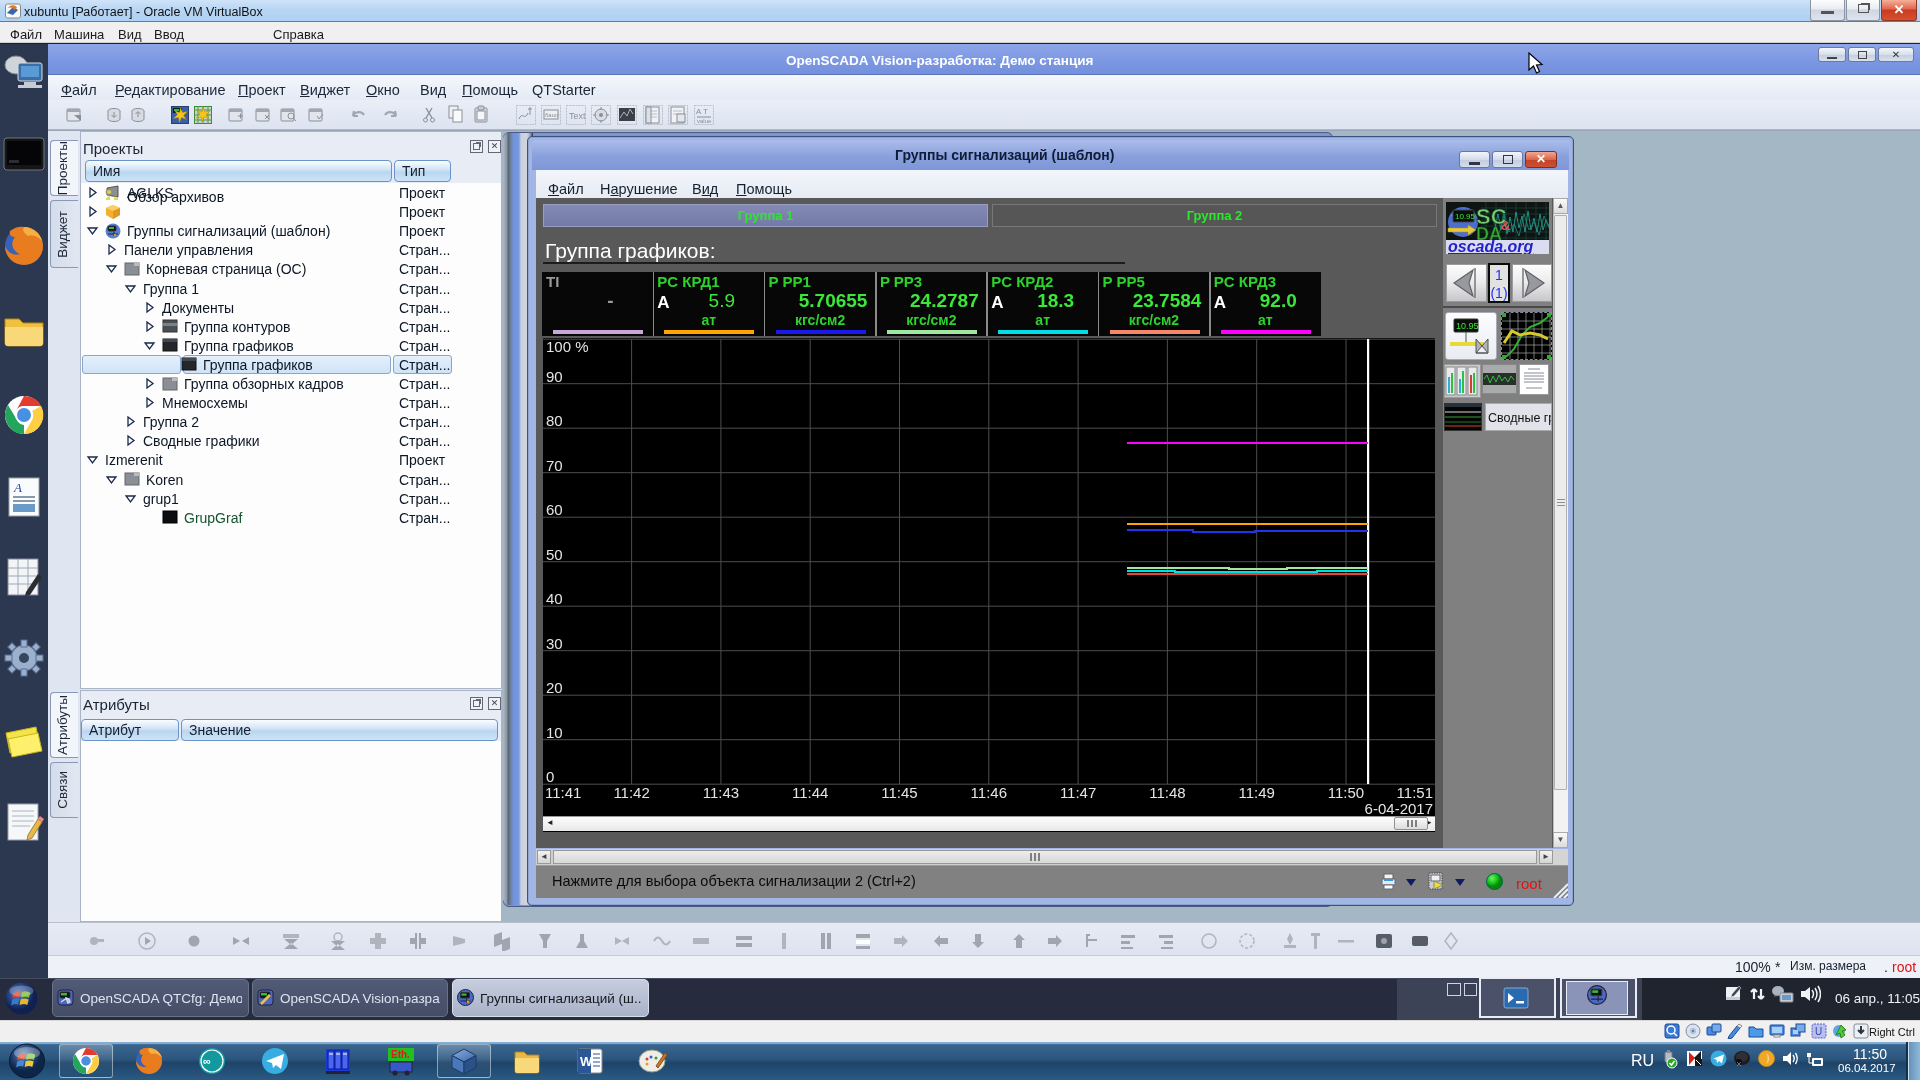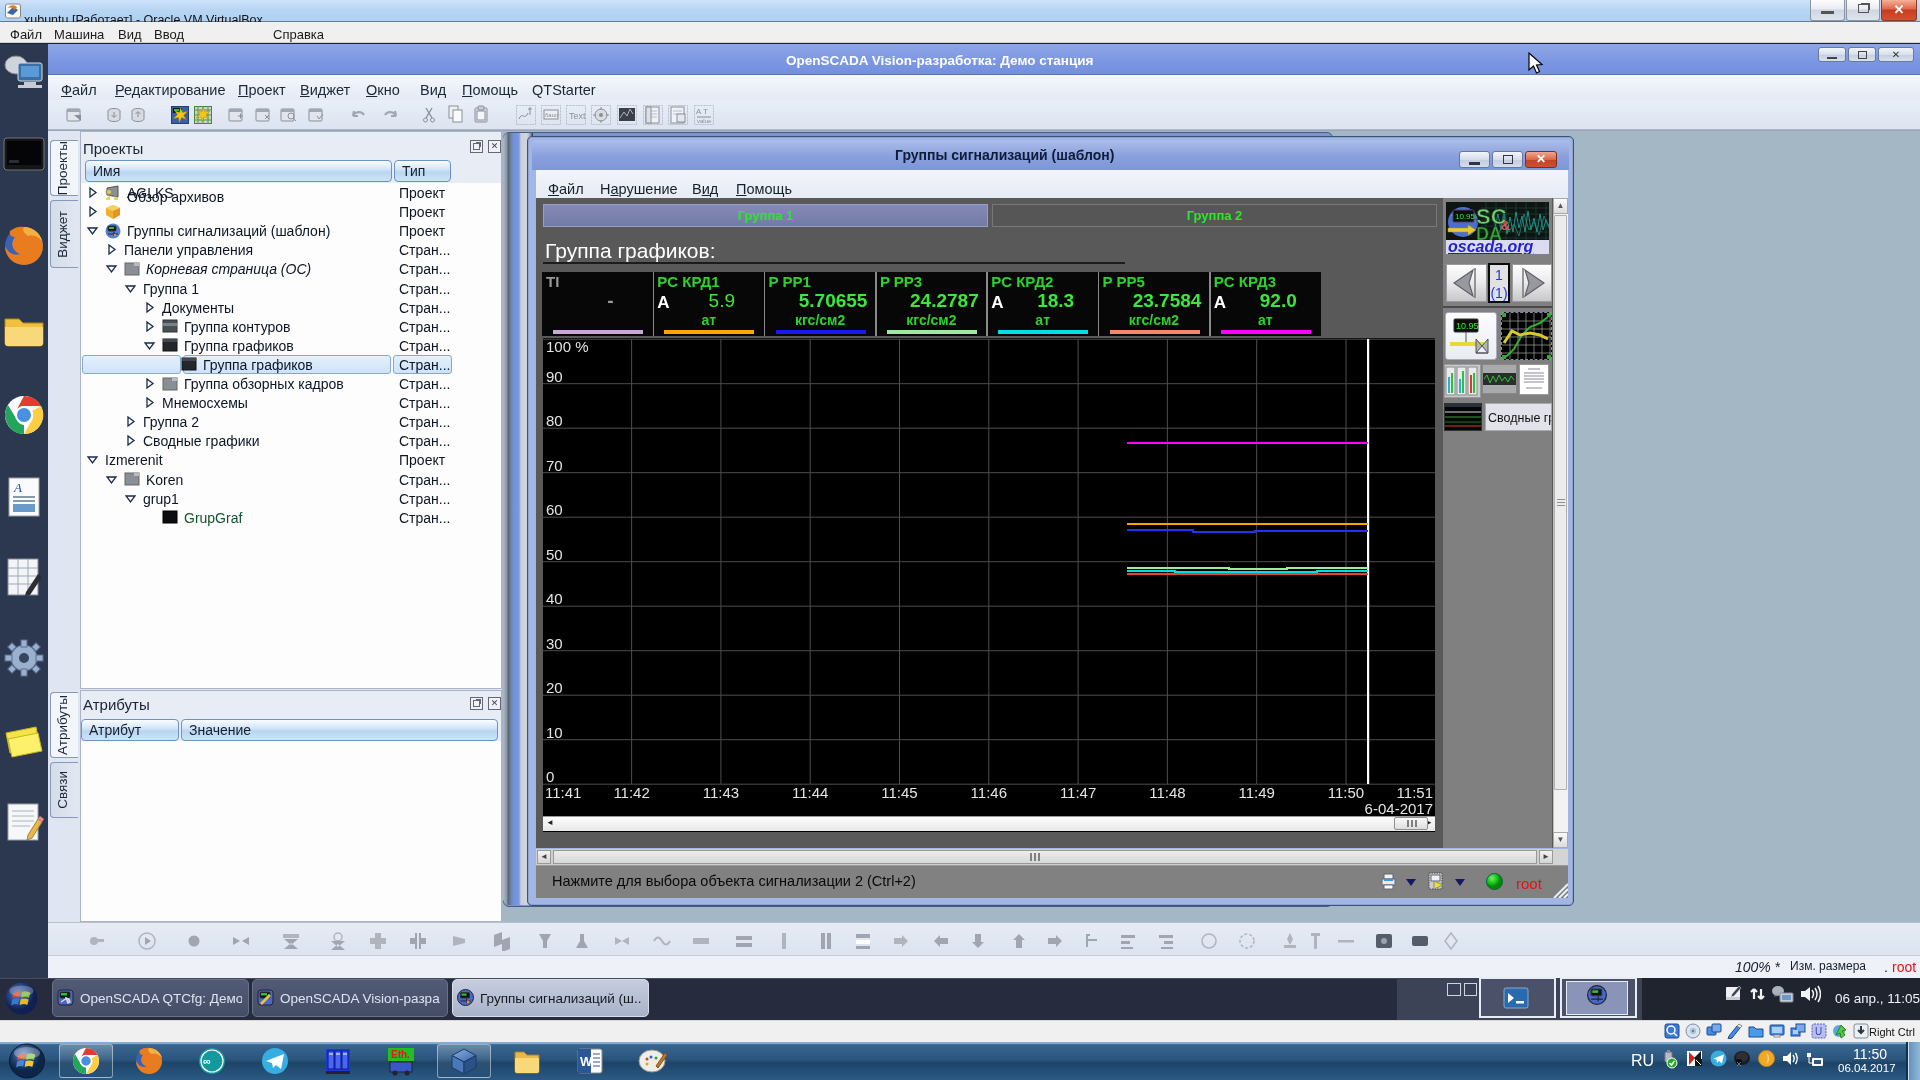--- a/index.html
+++ b/index.html
@@ -4,21 +4,21 @@
 html,body{width:1920px;height:1080px;overflow:hidden;}
 body{font-family:"Liberation Sans",sans-serif;position:relative;background:#9fb5c1;}
 .abs{position:absolute;}
 </style></head><body>
 <div class="abs" style="left:0px;top:0px;width:1920px;height:22px;background:linear-gradient(180deg,#cfe3f8 0%,#b8d6f4 45%,#aed0f2 100%);border-bottom:1px solid #6a7a88;"></div>
 <svg class="abs" style="left:5px;top:3px" width="16" height="16" viewBox="0 0 16 16">
     <rect x="0.5" y="1" width="15" height="14" rx="2" fill="#f8f8f4" stroke="#888"></rect>
     <path d="M2 10 L8 4 L13 7 L8 12 Z" fill="#3a66a8"></path>
     <path d="M3 5 C6 1,11 2,12 5 L9 7 C8 4,5 4,3 5 Z" fill="#e87820"></path>
   </svg>
-<div class="abs" style="left:24px;top:5px;white-space:nowrap;font-size:12.5px;color:#111;margin-top:8px;">xubuntu [Работает] - Oracle VM VirtualBox</div>
+<div class="abs" style="left:24px;top:5px;white-space:nowrap;font-size:12.5px;color:#111;">xubuntu [Работает] - Oracle VM VirtualBox</div>
 <div class="abs" style="left:1810px;top:0px;width:35px;height:21px;background:linear-gradient(180deg,#fdfdfd,#e8ecf2 45%,#ced6e2 50%,#dfe5ee);border:1px solid #8a94a2;border-top:none;color:#444;text-align:center;font-size:11px;line-height:19px;border-radius:0 0 3px 3px;">
     <div style="margin:11px auto 0;width:13px;height:3px;background:#555"></div>
   </div>
 <div class="abs" style="left:1846px;top:0px;width:34px;height:21px;background:linear-gradient(180deg,#fdfdfd,#e8ecf2 45%,#ced6e2 50%,#dfe5ee);border:1px solid #8a94a2;border-top:none;color:#444;text-align:center;font-size:11px;line-height:19px;border-radius:0 0 3px 3px;">
     <div style="margin:4px auto 0;width:11px;height:9px;border:1px solid #555;background:transparent;box-shadow:2px -2px 0 -1px #555"></div>
   </div>
 <div class="abs" style="left:1881px;top:0px;width:36px;height:21px;background:linear-gradient(180deg,#f5b09a,#e2664a 45%,#c83c22 50%,#d8502e);border:1px solid #8a3a28;border-top:none;border-radius:0 0 3px 3px;color:#fff;font-weight:bold;text-align:center;font-size:13px;line-height:19px;">✕</div>
 <div class="abs" style="left:0px;top:22px;width:1920px;height:21px;background:#f0f0f0;border-bottom:1px solid #d0d0d0;"></div>
 <div class="abs" style="left:10px;top:27px;white-space:nowrap;font-size:13px;color:#1a1a1a;">Файл</div>
 <div class="abs" style="left:54px;top:27px;white-space:nowrap;font-size:13px;color:#1a1a1a;">Машина</div>
@@ -306,21 +306,21 @@
   </svg>
 <div class="abs" style="left:124px;top:242.3px;white-space:nowrap;font-size:14px;color:#0c1624;">Панели управления</div>
 <div class="abs" style="left:399px;top:242.3px;white-space:nowrap;font-size:14px;color:#0c1624;">Стран...</div>
 <svg class="abs" style="left:105px;top:262.4px" width="13" height="13" viewBox="0 0 13 13">
     <path d="M2 4 L11 4 L6.5 10 Z" fill="none" stroke="#1a2a4a" stroke-width="1.3"></path>
   </svg>
 <svg class="abs" style="left:124px;top:261px" width="16" height="16" viewBox="0 0 16 16">
     <rect x="1" y="2" width="14" height="12" fill="#8a8f96" stroke="#666"></rect>
     <rect x="10" y="2" width="5" height="3" fill="#b8bcc2"></rect>
   </svg>
-<div class="abs" style="left:146px;top:261.4px;white-space:nowrap;font-size:14px;color:#0c1624;font-style:italic;">Корневая страница (ОС)</div>
+<div class="abs" style="left:146px;top:261.4px;white-space:nowrap;font-size:14px;color:#0c1624;">Корневая страница (ОС)</div>
 <div class="abs" style="left:399px;top:261.4px;white-space:nowrap;font-size:14px;color:#0c1624;">Стран...</div>
 <svg class="abs" style="left:124px;top:281.5px" width="13" height="13" viewBox="0 0 13 13">
     <path d="M2 4 L11 4 L6.5 10 Z" fill="none" stroke="#1a2a4a" stroke-width="1.3"></path>
   </svg>
 <div class="abs" style="left:143px;top:280.5px;white-space:nowrap;font-size:14px;color:#0c1624;">Группа 1</div>
 <div class="abs" style="left:399px;top:280.5px;white-space:nowrap;font-size:14px;color:#0c1624;">Стран...</div>
 <svg class="abs" style="left:143px;top:300.6px" width="13" height="13" viewBox="0 0 13 13">
     <path d="M4 2 L10 6.5 L4 11 Z" fill="none" stroke="#1a2a4a" stroke-width="1.3"></path>
   </svg>
 <div class="abs" style="left:162px;top:299.6px;white-space:nowrap;font-size:14px;color:#0c1624;">Документы</div>
@@ -808,21 +808,21 @@
     <rect x="2" y="3" width="16" height="14" rx="2" fill="#565c68"></rect>
     <circle cx="10" cy="10" r="3" fill="#9aa2ae"></circle>
   </svg>
 <svg class="abs" style="left:1410px;top:931px" width="20" height="20" viewBox="0 0 20 20">
     <rect x="2" y="5" width="16" height="10" rx="2" fill="#565c68"></rect>
   </svg>
 <svg class="abs" style="left:1441px;top:931px" width="20" height="20" viewBox="0 0 20 20">
     <path d="M10 2 L16 10 L10 18 L4 10 Z" fill="none" stroke="#b0b4bc" stroke-width="1.5"></path>
   </svg>
 <div class="abs" style="left:48px;top:955px;width:1872px;height:23px;background:#eef1f8;border-top:1px solid #c4ccdc;"></div>
-<div class="abs" style="left:1735px;top:959px;white-space:nowrap;font-size:14px;color:#15202e;font-style:italic;">100%</div>
+<div class="abs" style="left:1735px;top:959px;white-space:nowrap;font-size:14px;color:#15202e;">100%</div>
 <div class="abs" style="left:1775px;top:959px;white-space:nowrap;font-size:14px;color:#15202e;">*</div>
 <div class="abs" style="left:1790px;top:959px;white-space:nowrap;font-size:12px;color:#15202e;">Изм. размера</div>
 <div class="abs" style="left:1884px;top:959px;white-space:nowrap;font-size:14px;color:#15202e;">.</div>
 <div class="abs" style="left:1892px;top:959px;white-space:nowrap;font-size:14px;color:#e01414;">root</div>
 <div class="abs" style="left:0px;top:978px;width:1920px;height:42px;background:#262c3e;border-top:1px solid #454c60;"></div>
 <svg class="abs" style="left:5px;top:982px" width="33" height="33" viewBox="0 0 33 33">
     <defs>
       <radialGradient id="orb1" cx="0.4" cy="0.35">
         <stop offset="0" stop-color="#5a78b8"></stop>
         <stop offset="0.7" stop-color="#1e3a78"></stop>

